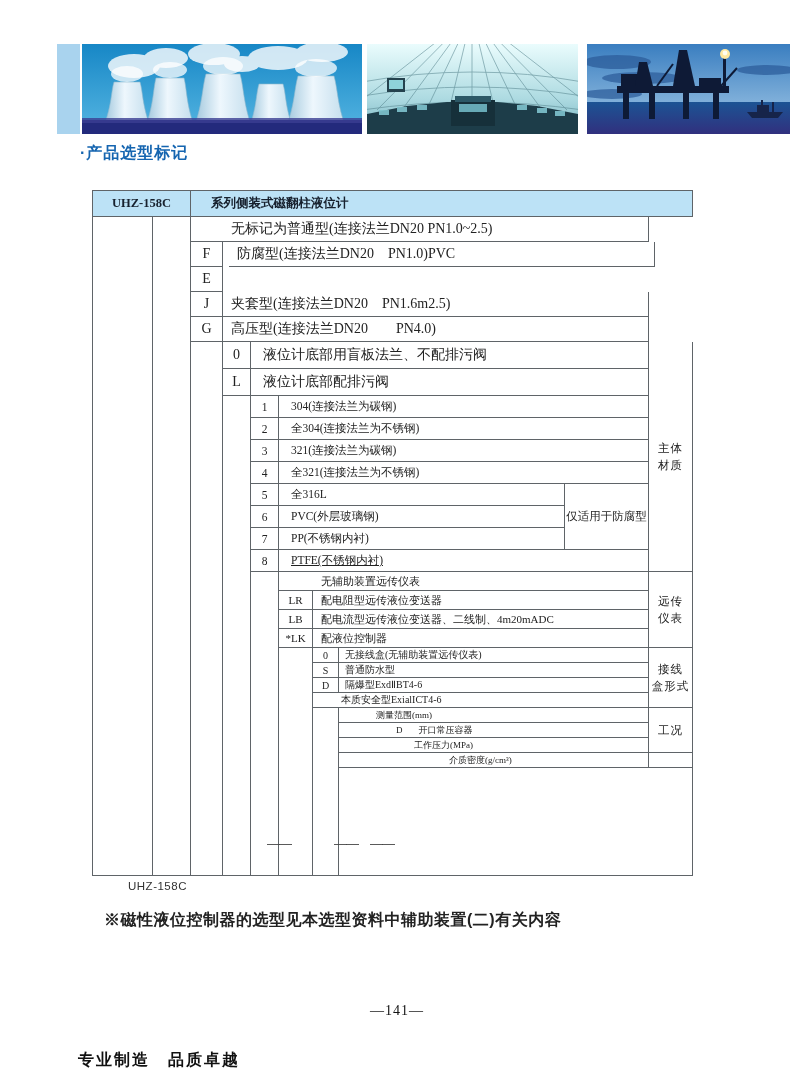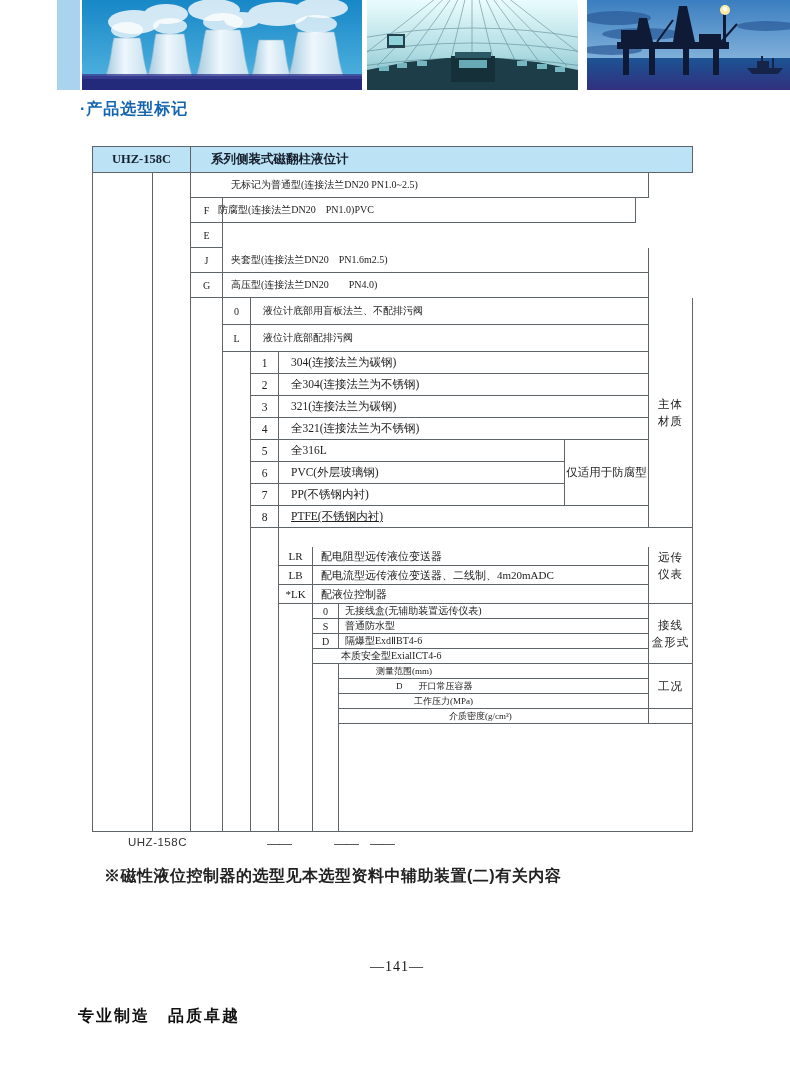--- a/index.html
+++ b/index.html
@@ -1,32 +1,32 @@
 <!DOCTYPE html>
 <html><head>
 <meta charset="utf-8">
 <style>
   html,body{margin:0;padding:0;background:#ffffff;}
   #page{position:relative;width:790px;height:1079px;background:#ffffff;overflow:hidden;
         font-family:"Liberation Serif",serif;color:#222;}
-  .abs{position:absolute;}
+  .abs{position:absolute;margin-top:44px;}
   
   #banner-strip{left:57px;top:0;width:23px;height:90px;background:#a9d3ee;}
   .banner-img{top:0;height:90px;overflow:hidden;}
   
   #page-title{left:80px;top:99px;font-family:"Liberation Sans",sans-serif;
               font-size:16px;font-weight:bold;color:#1565b0;letter-spacing:1px;}
   
   #seltable{left:92px;top:146px;width:600px;height:685px;
             border-top:1px solid #5f6468;border-left:1px solid #5f6468;}
   .c{position:absolute;box-sizing:border-box;border-right:1px solid #5f6468;border-bottom:1px solid #5f6468;
      display:flex;align-items:center;overflow:hidden;}
   .code{justify-content:center;}
   .hdr{background:#bce2f6;font-weight:bold;font-size:12.5px;color:#17212e;}
-  .fa{font-size:10px;font-family:Liberation Serif, serif;}  
+  .fa{font-size:14px;font-family:Liberation Serif, serif;}  
   .fb{font-size:11.5px;}  
   .fc{font-size:11px;}    
   .fd{font-size:10px;}    
   .fe{font-size:9px;}     
   .vlabel{white-space:pre-line;text-align:center;justify-content:center;font-size:11.5px;line-height:1.45;
           letter-spacing:1px;}
   .dash{position:absolute;font-size:13px;color:#444;letter-spacing:-1px;font-family:"Liberation Sans",sans-serif;}
   #bottom-model{left:128px;top:836px;font-family:"Liberation Sans",sans-serif;font-size:11.5px;color:#333;letter-spacing:.5px;}
   #note{left:104px;top:866px;font-family:"Liberation Sans",sans-serif;font-size:16px;font-weight:bold;color:#222;letter-spacing:.5px;}
   #footer-slogan{left:78px;top:1006px;font-family:"Liberation Sans",sans-serif;font-size:16px;font-weight:bold;color:#111;letter-spacing:2px;}
@@ -187,21 +187,21 @@
 材质</div>
     <div class="c vlabel" style="left:556px;top:381px;width:44px;height:76px;">远传
 仪表</div>
     <div class="c vlabel" style="left:556px;top:457px;width:44px;height:60px;">接线
 盒形式</div>
     <div class="c vlabel" style="left:556px;top:517px;width:44px;height:45px;">工况</div>
     <div class="c" style="left:556px;top:562px;width:44px;height:15px;"></div>
 
     <div class="c fa" style="left:98px;top:26px;width:458px;height:25px;padding-left:40px;">无标记为普通型(连接法兰DN20  PN1.0~2.5)</div>
     <div class="c fa code" style="left:98px;top:51px;width:32px;height:25px;">F</div>
-    <div class="c fa" style="left:117px;top:51px;width:426px;height:25px;padding-left:8px;">防腐型(连接法兰DN20　PN1.0)PVC</div>
+    <div class="c fa" style="left:136px;top:51px;width:426px;height:25px;padding-left:8px;">防腐型(连接法兰DN20　PN1.0)PVC</div>
     <div class="c fa code" style="left:98px;top:76px;width:32px;height:25px;">E</div>
     <div class="c fa code" style="left:98px;top:101px;width:32px;height:25px;">J</div>
     <div class="c fa" style="left:130px;top:101px;width:426px;height:25px;padding-left:8px;">夹套型(连接法兰DN20　PN1.6m2.5)</div>
     <div class="c fa code" style="left:98px;top:126px;width:32px;height:25px;">G</div>
     <div class="c fa" style="left:130px;top:126px;width:426px;height:25px;padding-left:8px;">高压型(连接法兰DN20　　PN4.0)</div>
 
     <div class="c fa code" style="left:130px;top:151px;width:28px;height:27px;">0</div>
     <div class="c fa" style="left:158px;top:151px;width:398px;height:27px;padding-left:12px;">液位计底部用盲板法兰、不配排污阀</div>
     <div class="c fa code" style="left:130px;top:178px;width:28px;height:27px;">L</div>
     <div class="c fa" style="left:158px;top:178px;width:398px;height:27px;padding-left:12px;">液位计底部配排污阀</div>
@@ -217,20 +217,21 @@
     <div class="c fb code" style="left:158px;top:293px;width:28px;height:22px;">5</div>
     <div class="c fb" style="left:186px;top:293px;width:286px;height:22px;padding-left:12px;">全316L</div>
     <div class="c fb code" style="left:158px;top:315px;width:28px;height:22px;">6</div>
     <div class="c fb" style="left:186px;top:315px;width:286px;height:22px;padding-left:12px;">PVC(外层玻璃钢)</div>
     <div class="c fb code" style="left:158px;top:337px;width:28px;height:22px;">7</div>
     <div class="c fb" style="left:186px;top:337px;width:286px;height:22px;padding-left:12px;">PP(不锈钢内衬)</div>
     <div class="c fb code" style="left:158px;top:359px;width:28px;height:22px;">8</div>
     <div class="c fb" style="left:186px;top:359px;width:370px;height:22px;padding-left:12px;text-decoration:underline;">PTFE(不锈钢内衬)</div>
     <div class="c fb code" style="left:472px;top:293px;width:84px;height:66px;">仅适用于防腐型</div>
 
+    <div class="c fc" style="left:186px;top:381px;width:370px;height:19px;padding-left:42px;">无辅助装置远传仪表</div>
     <div class="c fc code" style="left:186px;top:400px;width:34px;height:19px;">LR</div>
     <div class="c fc" style="left:220px;top:400px;width:336px;height:19px;padding-left:8px;">配电阻型远传液位变送器</div>
     <div class="c fc code" style="left:186px;top:419px;width:34px;height:19px;">LB</div>
     <div class="c fc" style="left:220px;top:419px;width:336px;height:19px;padding-left:8px;">配电流型远传液位变送器、二线制、4m20mADC</div>
     <div class="c fc code" style="left:186px;top:438px;width:34px;height:19px;">*LK</div>
     <div class="c fc" style="left:220px;top:438px;width:336px;height:19px;padding-left:8px;">配液位控制器</div>
 
     <div class="c fd code" style="left:220px;top:457px;width:26px;height:15px;">0</div>
     <div class="c fd" style="left:246px;top:457px;width:310px;height:15px;padding-left:6px;">无接线盒(无辅助装置远传仪表)</div>
     <div class="c fd code" style="left:220px;top:472px;width:26px;height:15px;">S</div>

